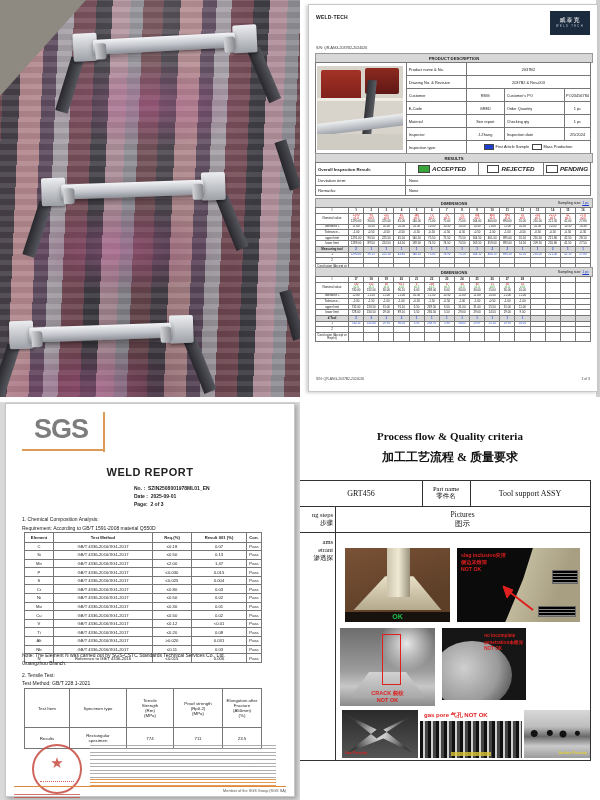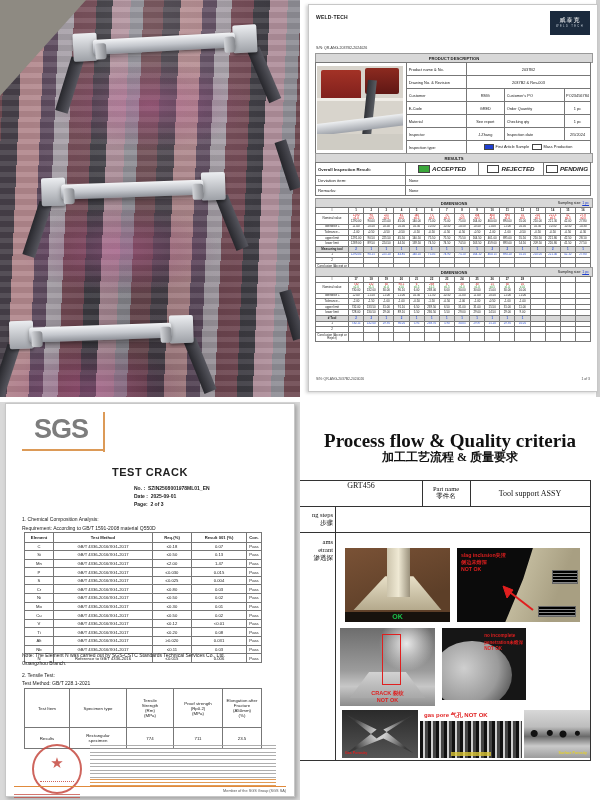--- a/index.html
+++ b/index.html
@@ -103,21 +103,21 @@
     background:repeating-linear-gradient(0deg,#9a9a9a 0 1px,transparent 1px 3.6px);opacity:.8;}
   .legal-hl{left:84px;top:374px;width:186px;height:8px;
     background:repeating-linear-gradient(0deg,#d9822b 0 1px,transparent 1px 3.2px);opacity:.8;}
   .red-scrib{left:8px;top:388px;width:66px;height:6px;
     background:repeating-linear-gradient(0deg,#c64a40 0 1px,transparent 1px 3px);opacity:.75;}
   .sgs-rule{left:8px;top:382px;width:272px;height:1px;background:#e08a3c;}
   .sgs-foot{left:0;top:385px;width:280px;text-align:right;font-size:3.8px;color:#555;}
   
   .q-proc{position:absolute;left:300px;top:400px;width:300px;height:400px;background:#fff;overflow:hidden;
     font-family:"Liberation Serif",serif;color:#111;}
-  .proc-title-en{position:absolute;left:0;top:30px;width:100%;text-align:center;font-size:19px;font-weight:bold;}
+  .proc-title-en{position:absolute;left:0;top:30px;width:100%;text-align:center;font-size:11px;font-weight:bold;}
   .proc-title-cn{position:absolute;left:0;top:49px;width:100%;text-align:center;font-size:12px;font-weight:bold;}
   .pline{position:absolute;background:#333;}
   .pcell{position:absolute;display:flex;align-items:center;justify-content:center;text-align:center;font-size:8px;}
   .cut{overflow:hidden;}
   .cut .inner{position:absolute;right:2px;white-space:nowrap;text-align:right;font-size:6.5px;line-height:8px;}
   .pic{position:absolute;overflow:hidden;}
   .okA{background:linear-gradient(160deg,#7a5236,#5d3f28 70%);}
   .okA .fillet{position:absolute;left:8%;bottom:16%;width:84%;height:46%;
     background:linear-gradient(#e8e0c8,#b4a98c);clip-path:polygon(0 100%,100% 100%,68% 0,36% 0);}
   .okA .column{position:absolute;left:40%;top:0;width:22%;height:66%;
@@ -820,21 +820,21 @@
 
     <div class="abs qir-footer" style="left:7px;">S/N: QR-ANG-2037B2-2024026</div>
     <div class="abs qir-footer" style="right:7px;">1 of 3</div>
   </div>
 
   <div class="sgs-back"></div>
   <div class="page q-sgs">
     <div class="abs sgs-logo">SGS</div>
     <div class="abs sgs-hline"></div>
     <div class="abs sgs-vline"></div>
-    <div class="abs sgs-title">TEST CRACK</div>
+    <div class="abs sgs-title">WELD REPORT</div>
     <div class="abs sgs-meta">
       <div><span>No.  :</span>&nbsp;&nbsp;<span>SZIN2508001978ML01_EN</span></div>
       <div><span>Date :</span>&nbsp;&nbsp;<span>2025-09-01</span></div>
       <div><span>Page:</span>&nbsp;&nbsp;<span>2 of 3</span></div>
     </div>
     <div class="abs sgs-sec" style="left:16px;top:112px;">1. Chemical Composition Analysis:</div>
     <div class="abs sgs-sec" style="left:16px;top:120.5px;">Requirement: According to GB/T 1591-2008 material Q550D</div>
     <table id="chemtab" class="grid chemtab abs">
         <tbody>
           <tr class="h">
@@ -992,28 +992,30 @@
 
     <div class="pline" style="left:0;top:80px;width:291px;height:1px;"></div>
     <div class="pline" style="left:0;top:106px;width:291px;height:1px;"></div>
     <div class="pline" style="left:0;top:132px;width:291px;height:1px;"></div>
     <div class="pline" style="left:0;top:360px;width:291px;height:1px;"></div>
     <div class="pline" style="left:122px;top:80px;width:1px;height:26px;"></div>
     <div class="pline" style="left:170px;top:80px;width:1px;height:26px;"></div>
     <div class="pline" style="left:290px;top:80px;width:1px;height:281px;"></div>
     <div class="pline" style="left:35px;top:106px;width:1px;height:255px;"></div>
 
-    <div class="pcell" style="left:0;top:72px;width:122px;height:26px;">GRT456</div>
+    <div class="pcell" style="left:0;top:80px;width:122px;height:26px;">GRT456</div>
     <div class="pcell" style="left:122px;top:80px;width:48px;height:26px;font-size:6.5px;white-space:pre-line;">Part name
 零件名</div>
     <div class="pcell" style="left:170px;top:80px;width:120px;height:26px;">Tool support ASSY</div>
     <div class="pcell cut" style="left:0;top:106px;width:35px;height:26px;">
       <div class="inner" style="white-space:pre-line;">ng steps
 步骤</div>
     </div>
+    <div class="pcell" style="left:35px;top:106px;width:255px;height:26px;white-space:pre-line;font-size:7.5px;">Pictures
+图示</div>
     <div class="pcell cut" style="left:0;top:138px;width:35px;height:40px;align-items:flex-start;">
       <div class="inner" style="white-space:pre-line;top:0;">ams
 etrant
 渗透探</div>
     </div>
 
     <div class="pic okA" style="left:45px;top:148px;width:105px;height:74px;">
       <div class="fillet"></div>
       <div class="column"></div>
       <div class="shadow"></div>

